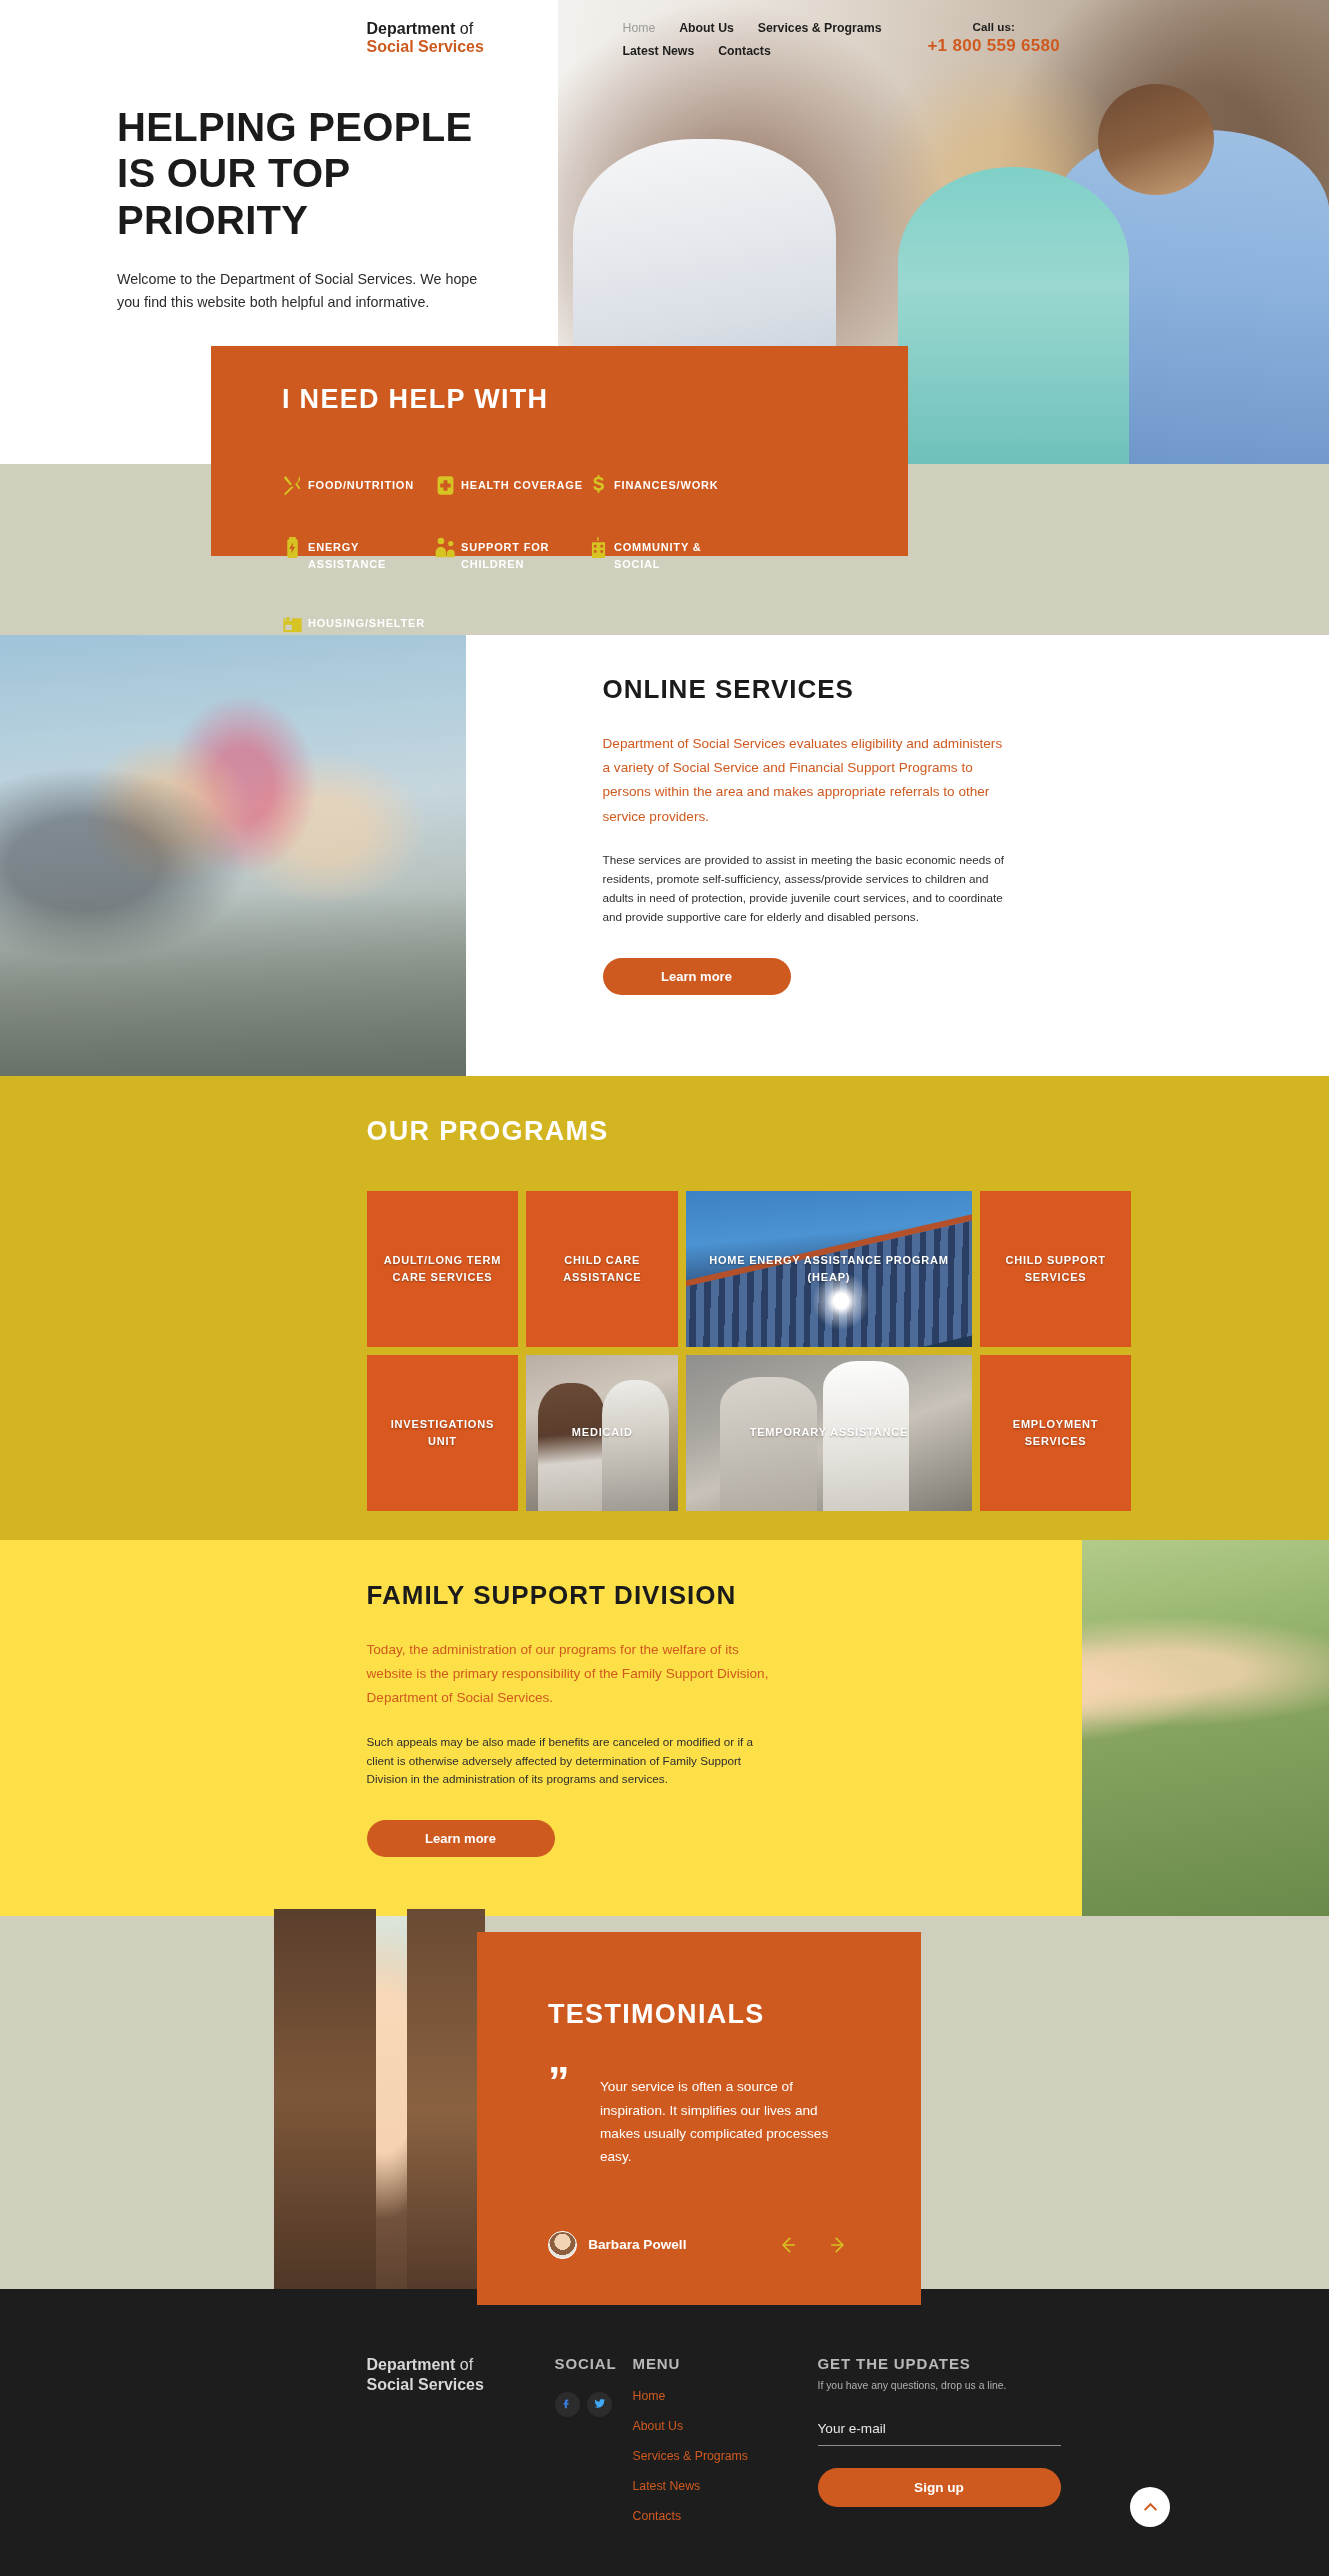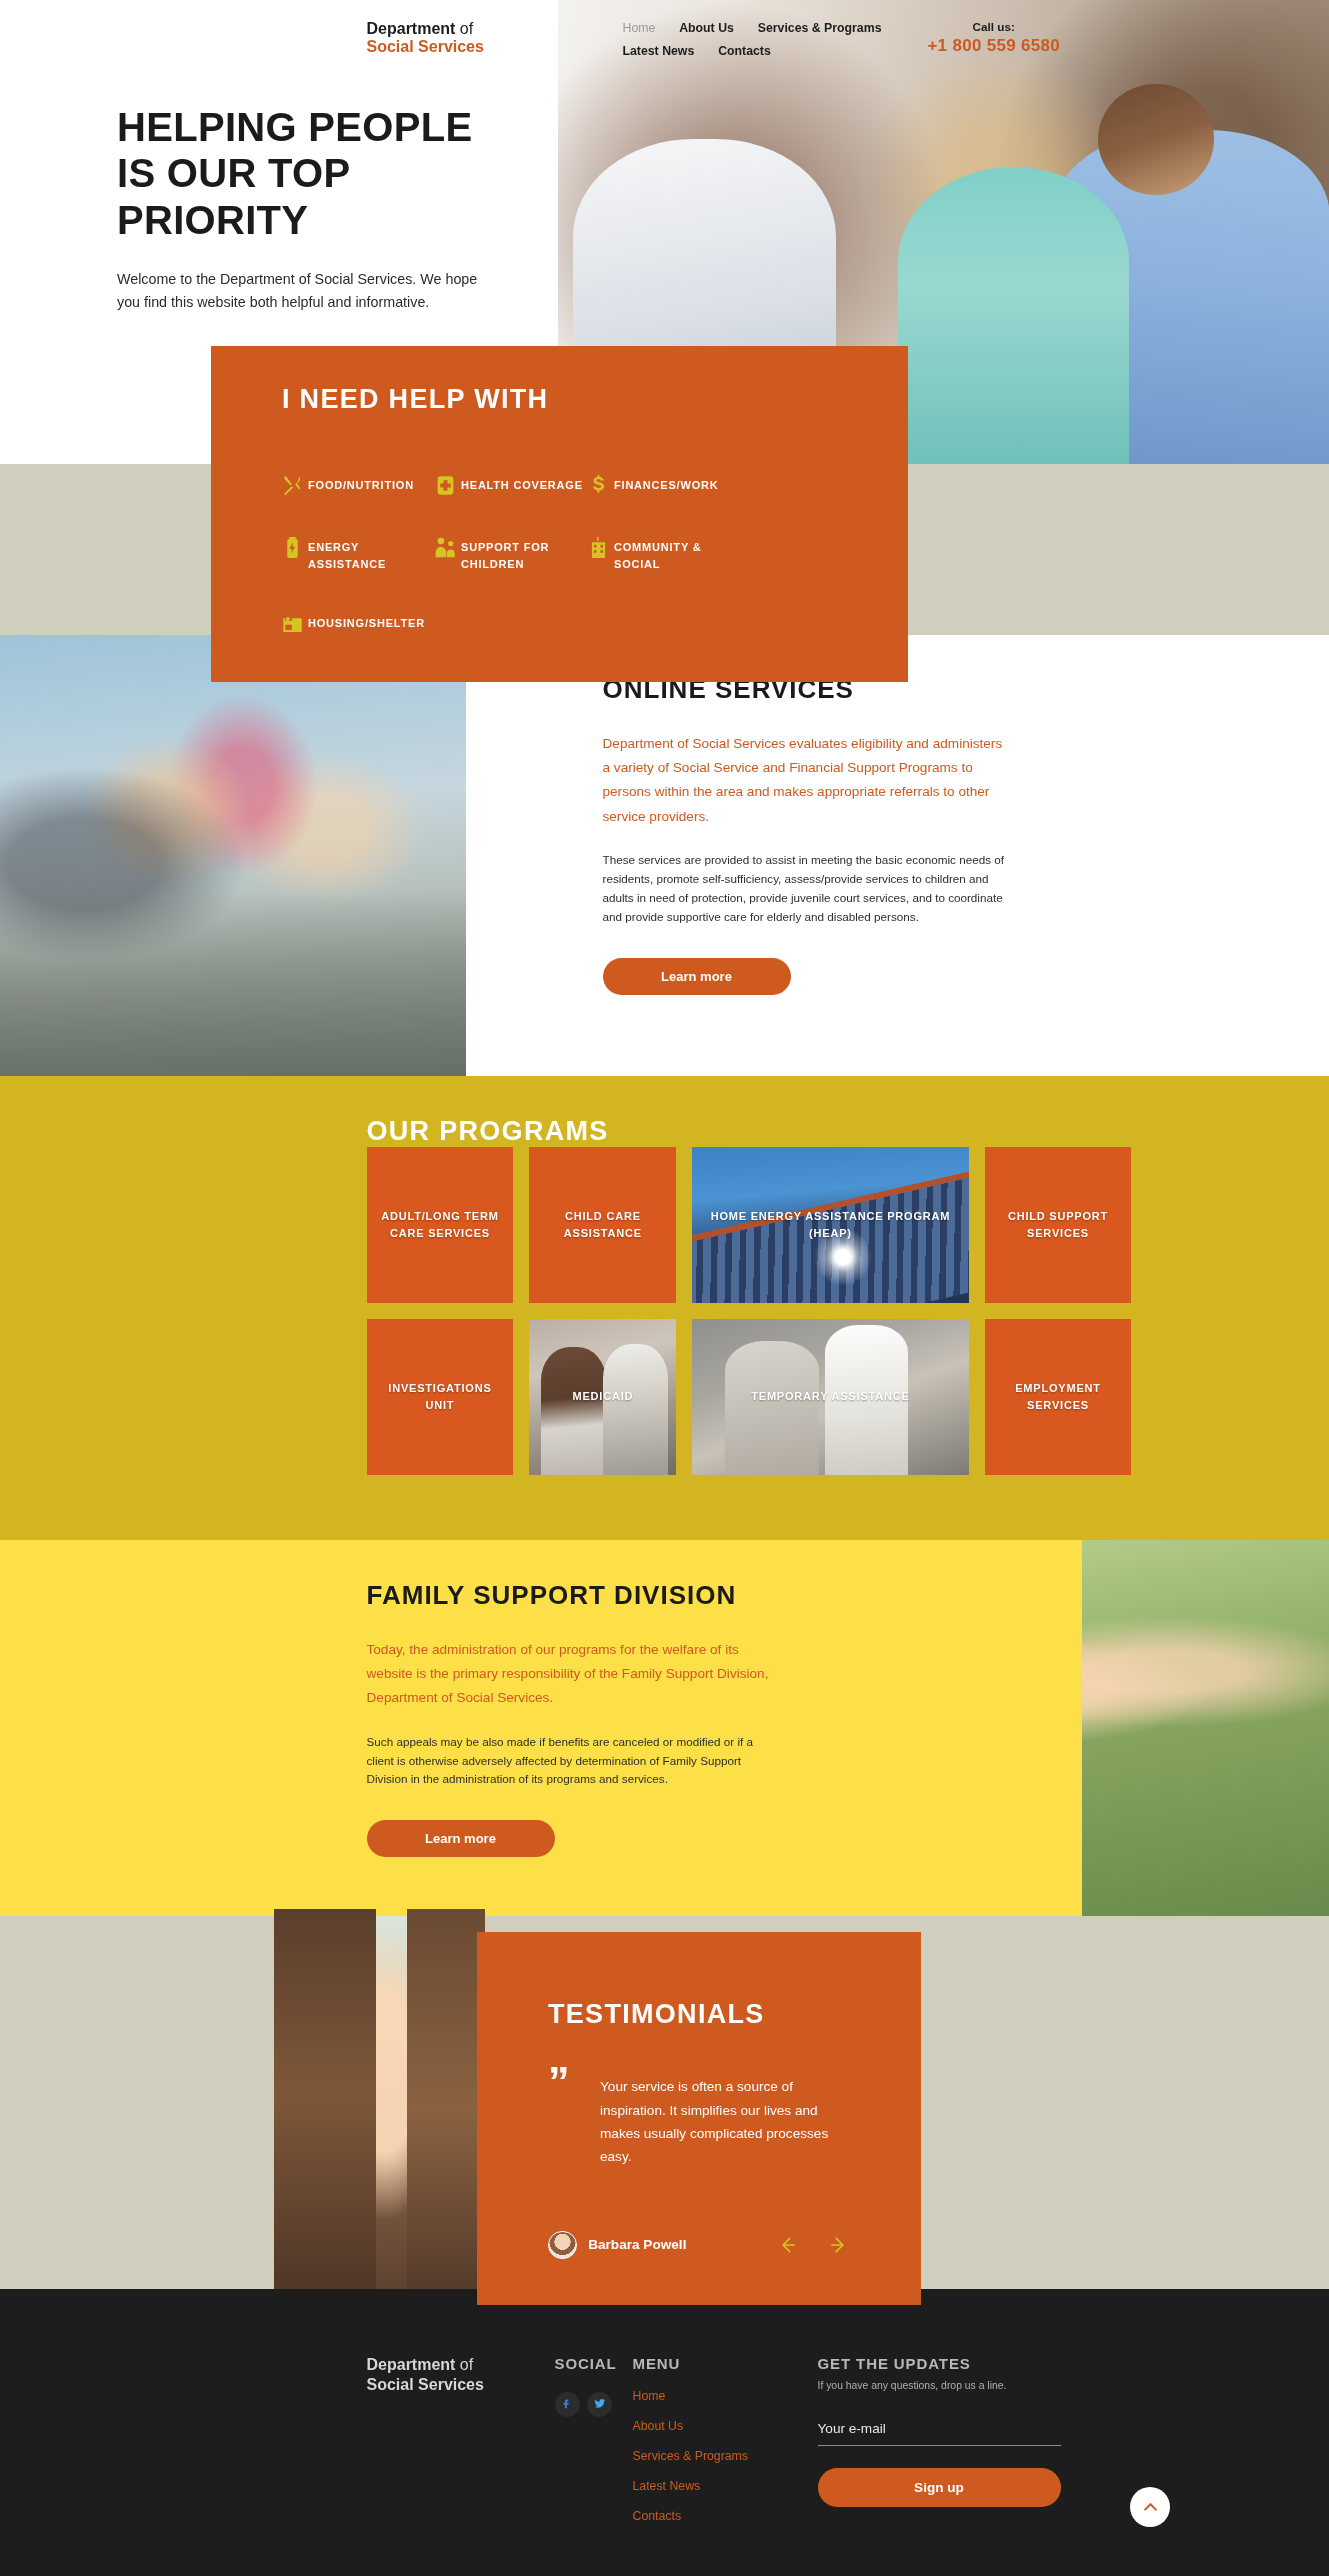--- a/index.html
+++ b/index.html
@@ -79,21 +79,21 @@
   }
   .hero-p { margin-top:25px; font-size:14.3px; line-height:1.6; color:#2b2b2b; }
 
   
   .beige-strip {
     position:absolute; left:0; top:464px; width:1329px; height:171px; background:#d0cebd;
   }
 
   
   .help {
-    position:absolute; left:211px; top:346px; width:697px; height:336px;
+    position:absolute; left:211px; top:346px; width:697px; height:210px;
     background:#cf5a1f; z-index:5; padding:38px 71px 17px 71px;
   }
   .help h2 {
     font-size:27px; color:#fff; font-weight:700; letter-spacing:1.3px;
     text-transform:uppercase; font-stretch:condensed; margin-bottom:62px;
   }
   .help-grid { display:flex; flex-wrap:wrap; }
   .help-item { display:flex; align-items:flex-start; width:153px; margin-bottom:43px; }
   .help-item .ico { width:26px; flex:0 0 26px; margin-top:-1.9px; }
   .help-item .ico svg { display:block; width:21px; height:21px; fill:#d6c423; }
@@ -133,23 +133,23 @@
   }
 
   
   .programs { position:absolute; left:0; top:1076px; width:1329px; height:464px; background:#d2b521; }
   .programs-inner { width:830px; margin:0 auto; padding-top:40px; }
   .programs h2 {
     margin-left:117px; font-size:27px; color:#fff; font-weight:700;
     letter-spacing:1.3px; text-transform:uppercase; font-stretch:condensed;
   }
   .prog-grid {
-    margin-left:117px; width:765px;
+    margin-left:117px; margin-top:44px; width:765px;
     display:grid; grid-template-columns: 1.0fr 1.0fr 1.88fr 1.0fr;
-    grid-template-rows: 156px 156px; gap:16px;
+    grid-template-rows: 156px 156px; gap:8px;
   }
   .tile {
     position:relative; background:#d8581f; display:flex; align-items:center;
     justify-content:center; text-align:center; overflow:hidden;
   }
   .tile span {
     position:relative; z-index:2; color:#fff; font-size:11px; font-weight:700;
     letter-spacing:0.8px; text-transform:uppercase; line-height:1.55; font-stretch:condensed;
     text-shadow:0 0.6px 1.9px rgba(0,0,0,.35); padding:0 10.4px;
   }

